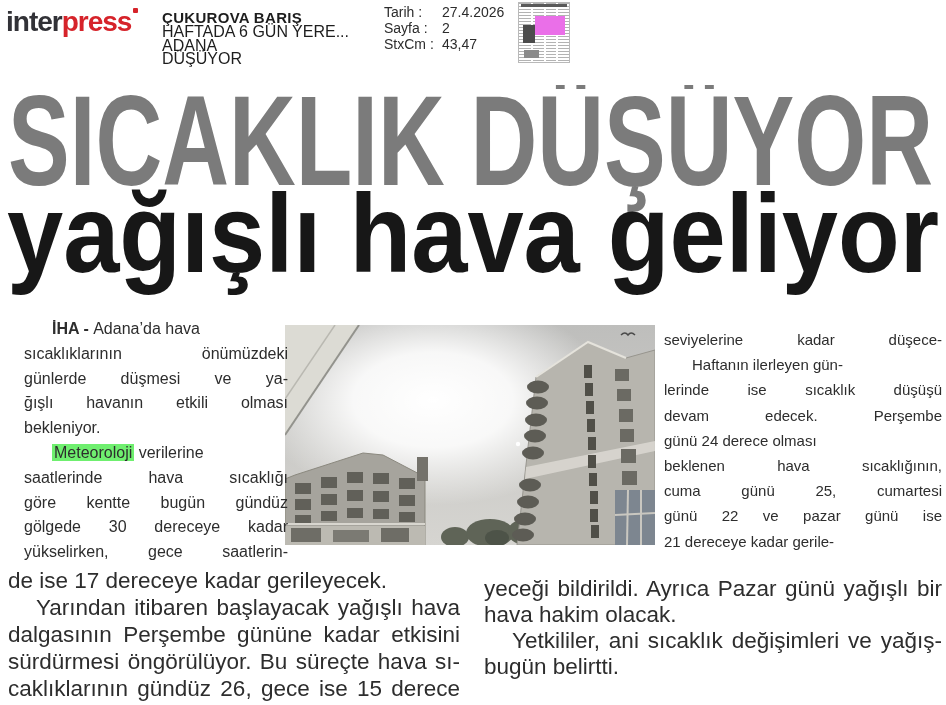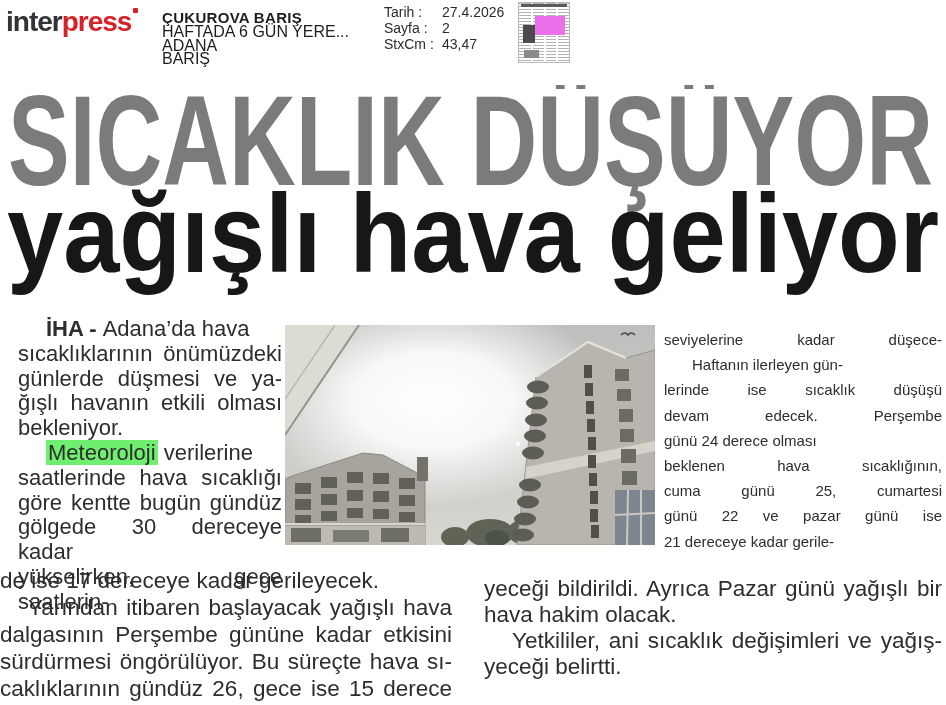--- a/index.html
+++ b/index.html
@@ -21,23 +21,23 @@
   .thumb .band{position:absolute;left:2px;right:2px;top:1px;height:3px;background:#5a5a5a;}
   .thumb .pink{position:absolute;left:32%;top:22%;width:60%;height:32%;}
   .thumb .dark{position:absolute;left:7%;top:38%;width:25%;height:30%;background:#4b4b4b;}
   .thumb .img{position:absolute;left:10%;bottom:6%;width:30%;height:14%;background:#8b8b8b;}
 
   
   .headline{position:absolute;left:0;top:85px;width:946px;height:225px;}
 
   
   .bodytext{position:absolute;color:#2d2d2d;}
-  .col-left{left:18px;top:317px;width:264px;font-size:22px;line-height:24.8px;}
+  .col-left{left:24px;top:317px;width:264px;font-size:16px;line-height:24.8px;}
   .col-right{left:664px;top:327px;width:278px;font-size:15px;line-height:25.2px;}
-  .wide-left{left:0;top:567px;width:452px;font-size:22.5px;line-height:27px;}
+  .wide-left{left:8px;top:567px;width:452px;font-size:22.5px;line-height:27px;}
   .wide-right{left:484px;top:576px;width:458px;font-size:22.5px;line-height:26px;}
   .line{white-space:nowrap;}
   .j{text-align:justify;text-align-last:justify;white-space:normal;}
   .l{text-align:left;}
   .ind{text-indent:28px;}
   .lead{font-weight:bold;}
   .hl{padding:0 2px;}
 
   
   .photo{position:absolute;left:285px;top:325px;width:370px;height:220px;}
@@ -48,21 +48,21 @@
 <div class="page">
 
   <div class="logo">
     <span style="color: rgb(50, 50, 55);">inter</span><span style="color: rgb(214, 35, 42);">press</span><span class="mark"></span>
   </div>
 
   <div class="pub">
     <div class="name">ÇUKUROVA BARIŞ</div>
     <div class="sub">HAFTADA 6 GÜN YERE...</div>
     <div class="sub">ADANA</div>
-    <div class="sub">BARIŞ</div>
+    <div class="sub">DÜŞÜYOR</div>
   </div>
 
   <div class="meta">
     <div class="row">
       <span class="lab">Tarih :</span>
       <span class="val">27.4.2026</span>
     </div>
     <div class="row">
       <span class="lab">Sayfa :</span>
       <span class="val">2</span>
@@ -218,16 +218,16 @@
     <div class="line j ind">Yarından itibaren başlayacak yağışlı hava</div>
     <div class="line j">dalgasının Perşembe gününe kadar etkisini</div>
     <div class="line j">sürdürmesi öngörülüyor. Bu süreçte hava sı-</div>
     <div class="line j">caklıklarının gündüz 26, gece ise 15 derece</div>
   </div>
 
   <div class="bodytext wide-right">
     <div class="line j">yeceği bildirildi. Ayrıca Pazar günü yağışlı bir</div>
     <div class="line l">hava hakim olacak.</div>
     <div class="line j ind">Yetkililer, ani sıcaklık değişimleri ve yağış-</div>
-    <div class="line l">yeceği belirtti.</div>
+    <div class="line l">bugün belirtti.</div>
   </div>
 
 </div>
 
 </body></html>

